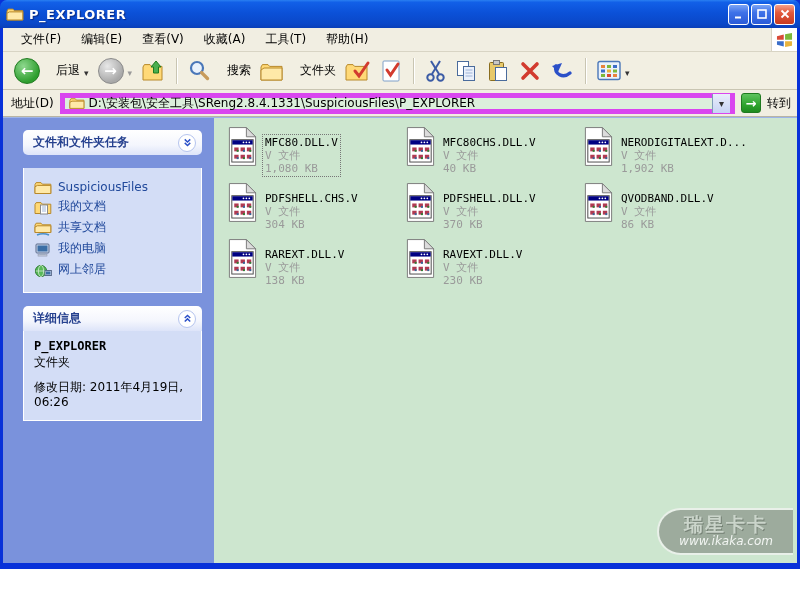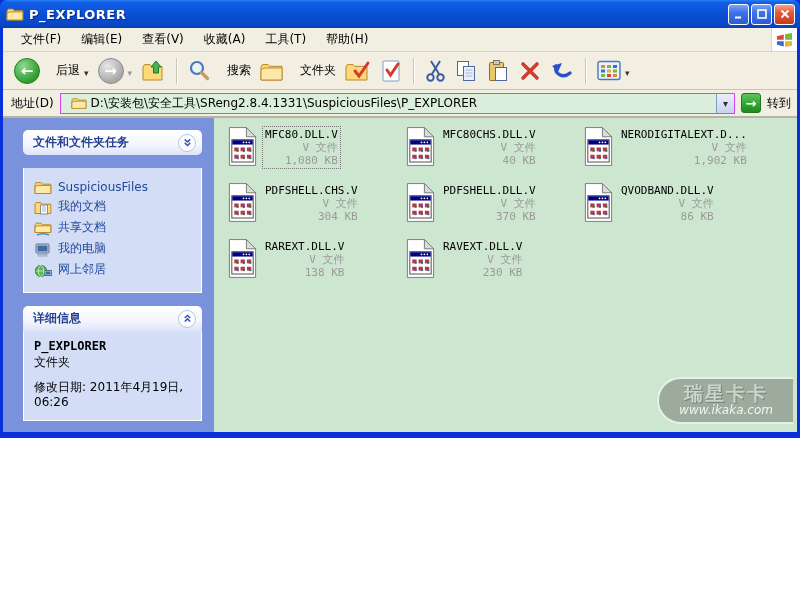--- a/index.html
+++ b/index.html
@@ -1,18 +1,18 @@
 <!DOCTYPE html>
 <html><head>
 <meta charset="utf-8">
 <style>
   * { margin:0; padding:0; box-sizing:border-box; }
   html,body { width:800px; height:600px; overflow:hidden; font-family:"DejaVu Sans", sans-serif; }
 
-  .window { width:800px; height:438px; background:#0831D9; padding:0 3px 6px 3px; display:flex; flex-direction:column; }
+  .window { width:800px; height:569px; background:#0831D9; padding:0 3px 6px 3px; display:flex; flex-direction:column; }
 
   
   .titlebar {
     height:28px; flex:0 0 28px; display:flex; align-items:center; padding:0 5px 0 6px;
     background:linear-gradient(180deg,#2A80F2 0%, #1260E8 8%, #0B51D8 45%, #0A47C8 85%, #0A3FB8 100%);
     border-radius:7px 7px 0 0; margin:0 -3px; position:relative;
   }
   .titlebar-icon { width:18px; height:15px; margin-right:5px; flex:0 0 auto; }
   .title-text { color:#fff; font-weight:bold; font-size:13px; text-shadow:1px 1px 1px #0A2A80; letter-spacing:.5px; }
   .win-buttons { margin-left:auto; display:flex; gap:2px; }
@@ -51,22 +51,22 @@
   .tb-sep { width:1px; height:26px; background:#C9C5B2; margin:0 5px; box-shadow:1px 0 0 #fff; }
   .tb-icon svg { display:block; }
 
   
   .addressbar {
     height:27px; flex:0 0 27px; background:#F1EEE2; display:flex; align-items:center;
     padding:0 4px 0 8px; border-bottom:1px solid #B8B4A4; gap:6px;
   }
   .addr-label { font-size:12px; color:#000; flex:0 0 auto; }
   .addr-field {
-    flex:1 1 auto; height:21px; background:#DCEFDC; border:1px solid #d946ef;
-    display:flex; align-items:center; padding-left:10px; position:relative;
+    flex:1 1 auto; height:21px; background:#DCEFDC; border:5px solid #d946ef;
+    display:flex; align-items:center; padding-left:4px; position:relative;
   }
   .addr-field .foldericon { width:16px; height:13px; margin-right:4px; flex:0 0 auto; }
   .addr-path { font-size:12px; color:#000; white-space:nowrap; overflow:hidden; font-family:"DejaVu Sans", sans-serif; }
   .addr-drop {
     margin-left:auto; width:18px; height:19px; background:linear-gradient(180deg,#E9EEFB,#C7D3F4);
     border-left:1px solid #7F9DB9; display:flex; align-items:center; justify-content:center;
   }
   .addr-drop::before { content:"▾"; font-size:10px; color:#333; }
   .go-btn {
     width:20px; height:20px; border-radius:3px; border:1px solid #1F7A1F;
@@ -102,21 +102,21 @@
 
   
   .filearea {
     flex:1 1 auto; background:#CDE6CF; position:relative; overflow:hidden;
     padding:8px 0 0 12px;
     display:grid; grid-template-columns:repeat(3,178px); grid-auto-rows:56px;
     align-content:start;
   }
   .file-item { display:flex; align-items:flex-start; }
   .file-svg { width:33px; height:41px; flex:0 0 auto; margin-right:4px; }
-  .file-text { padding:1px 2px; margin-top:1px;text-align:right; }
+  .file-text { padding:1px 2px; margin-top:9px; }
   .file-item.selected .file-text { outline:1px dotted #777; }
   .file-name { font-size:11px; color:#000; font-family:"DejaVu Sans Mono", monospace; white-space:nowrap; line-height:13px; }
   .file-type, .file-size { font-size:11px; color:#9A9A9A; font-family:"DejaVu Sans Mono", monospace; line-height:13px; white-space:nowrap; }
 
   
   .watermark {
     position:absolute; right:4px; bottom:8px; width:136px; height:47px;
     background:rgba(150,163,150,.88); border:2px solid #E9F0E9; border-right:none;
     border-radius:26px 0 0 26px; display:flex; flex-direction:column; align-items:center; justify-content:center;
   }

